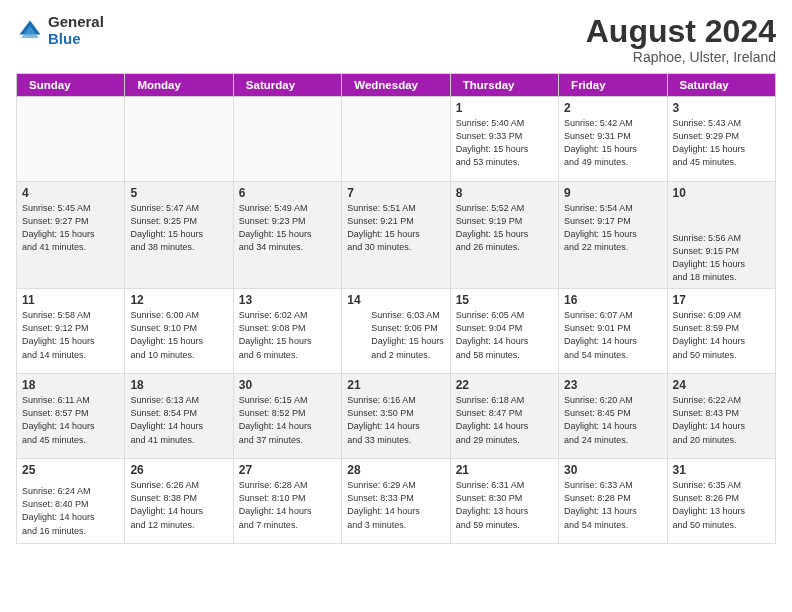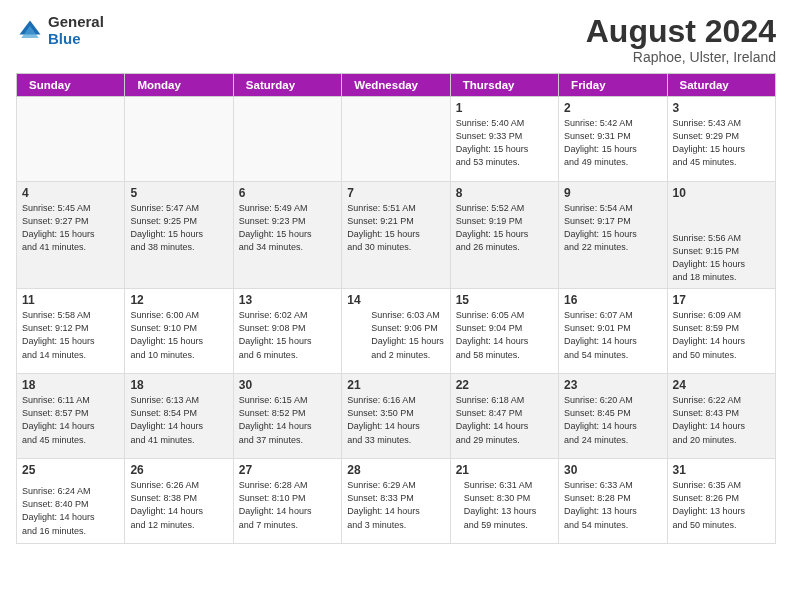--- a/index.html
+++ b/index.html
@@ -342,21 +342,21 @@
           </td>
           <td>
             <span class="day-num">28</span>
             <div class="day-info" style="white-space: pre-line;">Sunrise: 6:29 AM
 Sunset: 8:33 PM
 Daylight: 14 hours
 and 3 minutes.</div>
           </td>
           <td>
             <span class="day-num">21</span>
-            <div class="day-info" style="white-space: pre-line; margin-left: 8px;">Sunrise: 6:31 AM
+            <div class="day-info" style="white-space: pre-line;">Sunrise: 6:31 AM
 Sunset: 8:30 PM
 Daylight: 13 hours
 and 59 minutes.</div>
           </td>
           <td>
             <span class="day-num">30</span>
             <div class="day-info" style="white-space: pre-line;">Sunrise: 6:33 AM
 Sunset: 8:28 PM
 Daylight: 13 hours
 and 54 minutes.</div>

